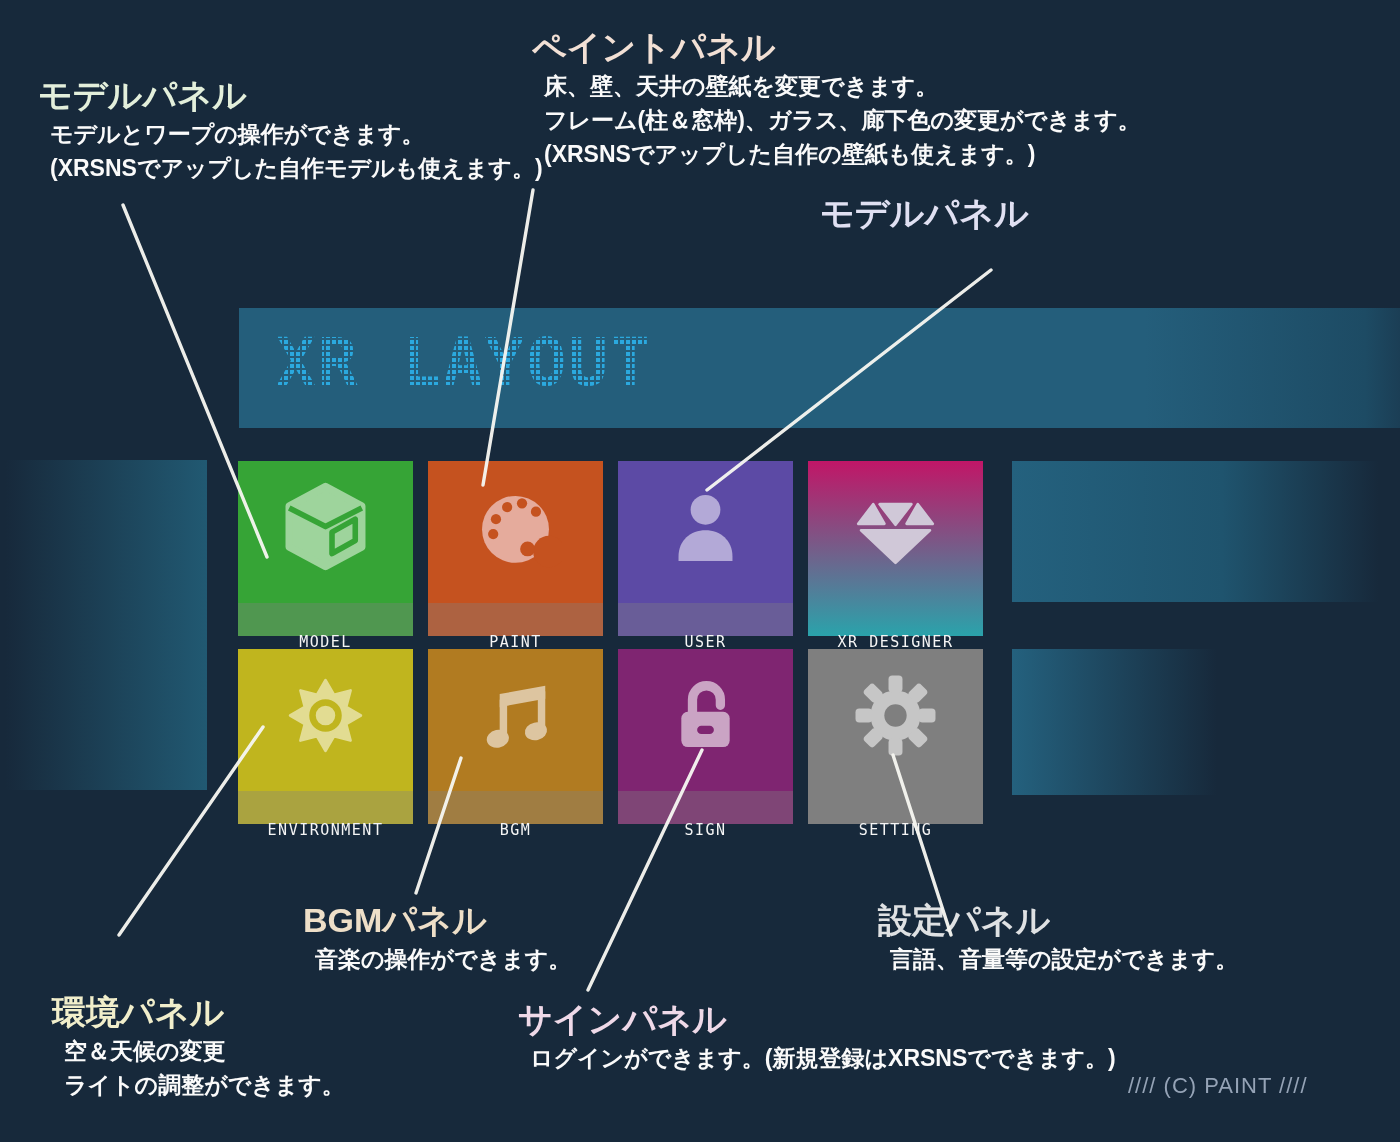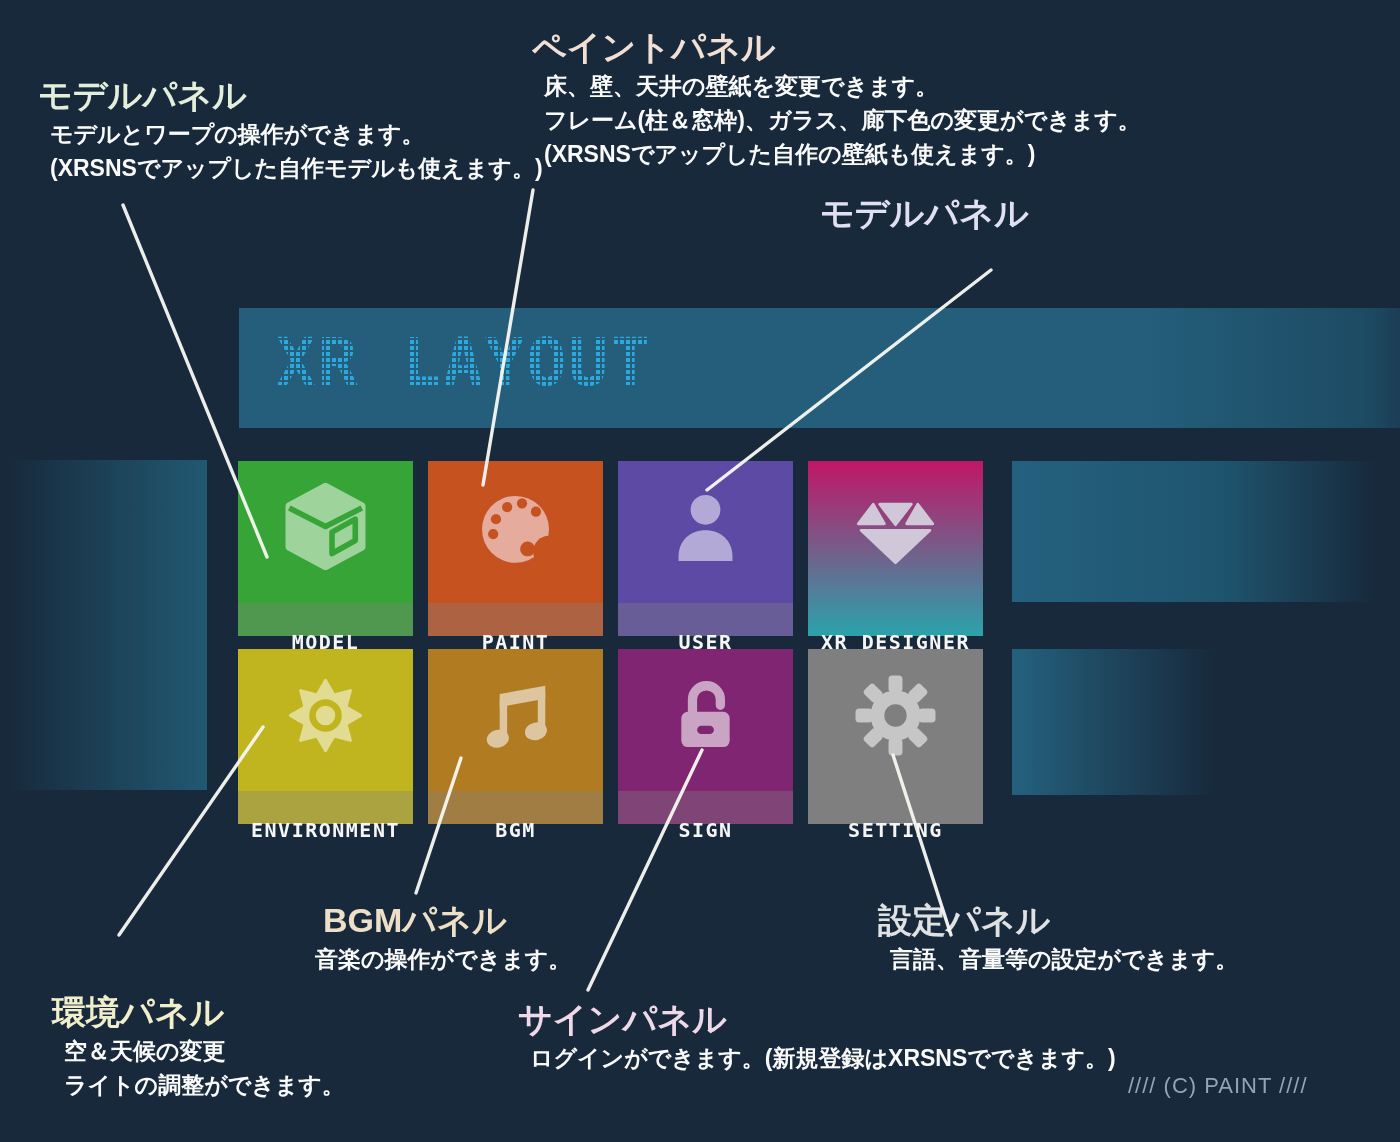--- a/index.html
+++ b/index.html
@@ -25,21 +25,21 @@
     background-image:
       repeating-linear-gradient(to right,#245e7b 0 1.6px,rgba(0,0,0,0) 1.6px 6px),
       repeating-linear-gradient(to bottom,#245e7b 0 1.6px,rgba(0,0,0,0) 1.6px 6px);}
 
   
   .tile{position:absolute;width:175px;height:175px;}
   .tile .ticon{position:absolute;left:41px;top:20px;width:93px;height:93px;}
   .strip{position:absolute;left:0;bottom:0;width:100%;height:33px;
     background:rgba(128,128,128,0.35);display:flex;align-items:center;justify-content:center;}
   .no-strip .strip{background:transparent;}
-  .strip span{font-family:"DejaVu Sans Mono",monospace;font-weight:bold;font-size:20px;
+  .strip span{font-family:"DejaVu Sans Mono",monospace;font-weight:normal;font-size:15px;
     letter-spacing:1.5px;color:#f5f5f5;margin-top:44px;}
 
   
   .ann{position:absolute;white-space:nowrap;z-index:4;}
   .ann-title{font-size:34px;font-weight:bold;line-height:1.25;}
   .ann-body{font-size:23px;font-weight:bold;color:#fafafa;line-height:34px;padding-left:12px;}
 
   .copyright{position:absolute;left:1128px;top:1073px;z-index:4;
     font-size:22px;letter-spacing:1px;color:#95a3b6;}
 
@@ -178,21 +178,21 @@
     <div class="ann-title" style="color:#e0e0f2;">モデルパネル</div>
   </div>
 
   <div class="ann" style="left:52px;top:946px;">
     <div class="ann-title" style="color:#f1eecb;margin-top:45px;">環境パネル</div>
     <div class="ann-body">空＆天候の変更</div>
     <div class="ann-body">ライトの調整ができます。</div>
   </div>
 
   <div class="ann" style="left:303px;top:899px;">
-    <div class="ann-title" style="color:#eedfc8;margin-left:20px;">BGMパネル</div>
+    <div class="ann-title" style="color:#eedfc8;">BGMパネル</div>
     <div class="ann-body">音楽の操作ができます。</div>
   </div>
 
   <div class="ann" style="left:518px;top:998px;">
     <div class="ann-title" style="color:#efd9e8;">サインパネル</div>
     <div class="ann-body">ログインができます。(新規登録はXRSNSでできます。)</div>
   </div>
 
   <div class="ann" style="left:878px;top:899px;">
     <div class="ann-title" style="color:#dfe1e3;">設定パネル</div>

